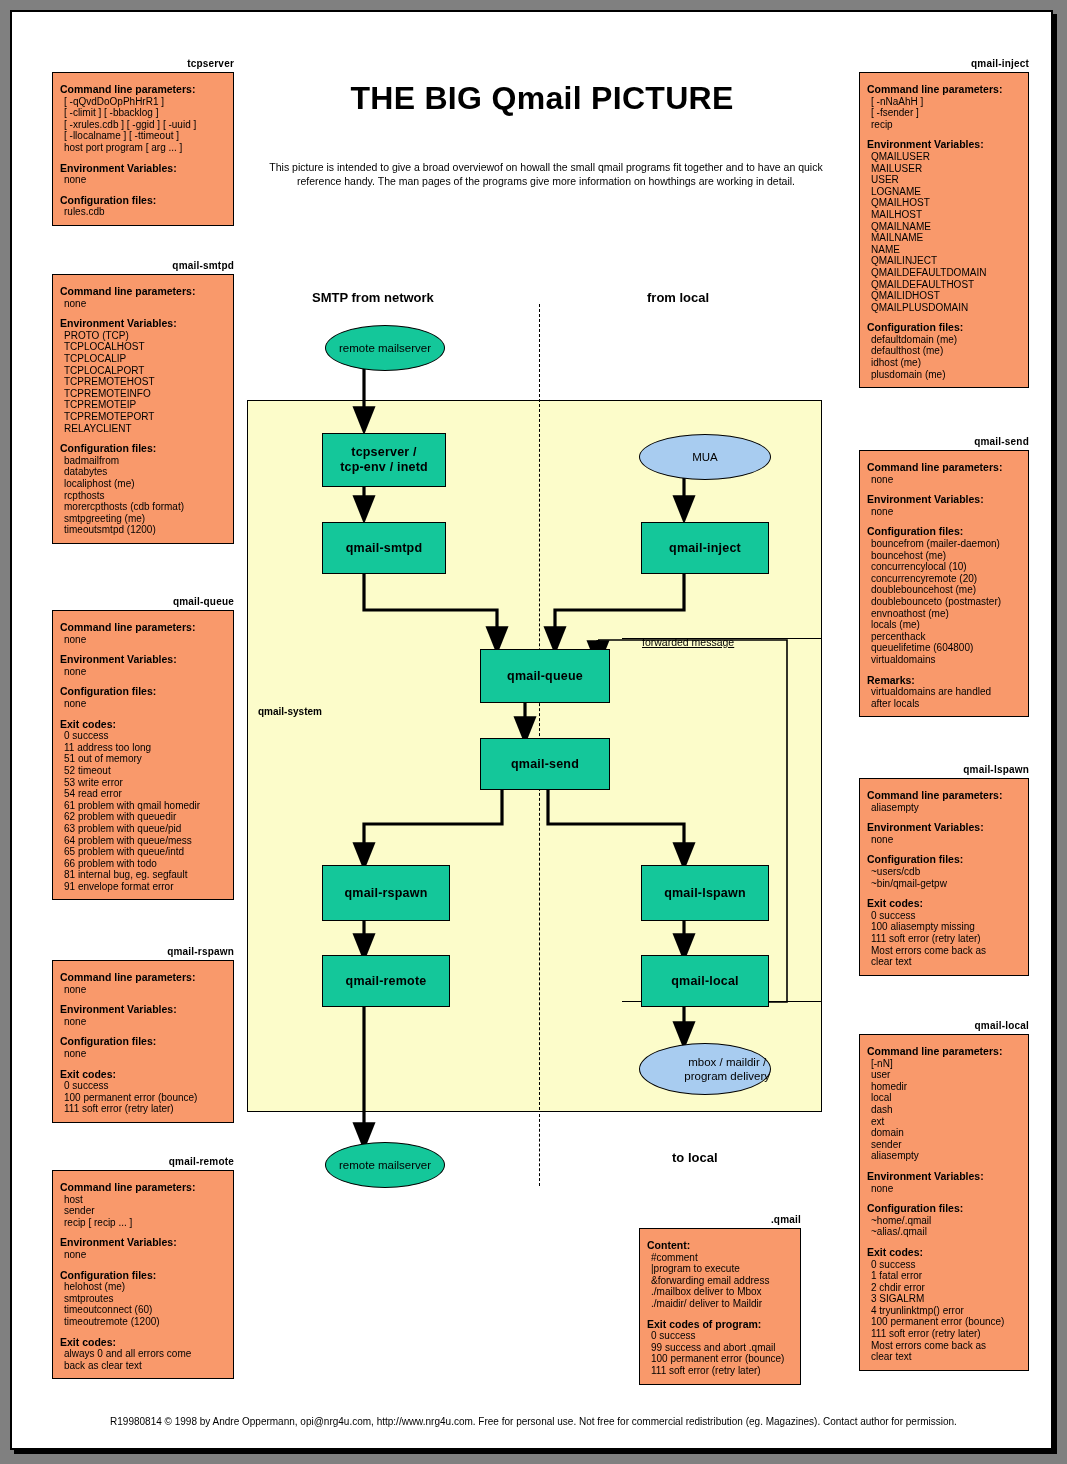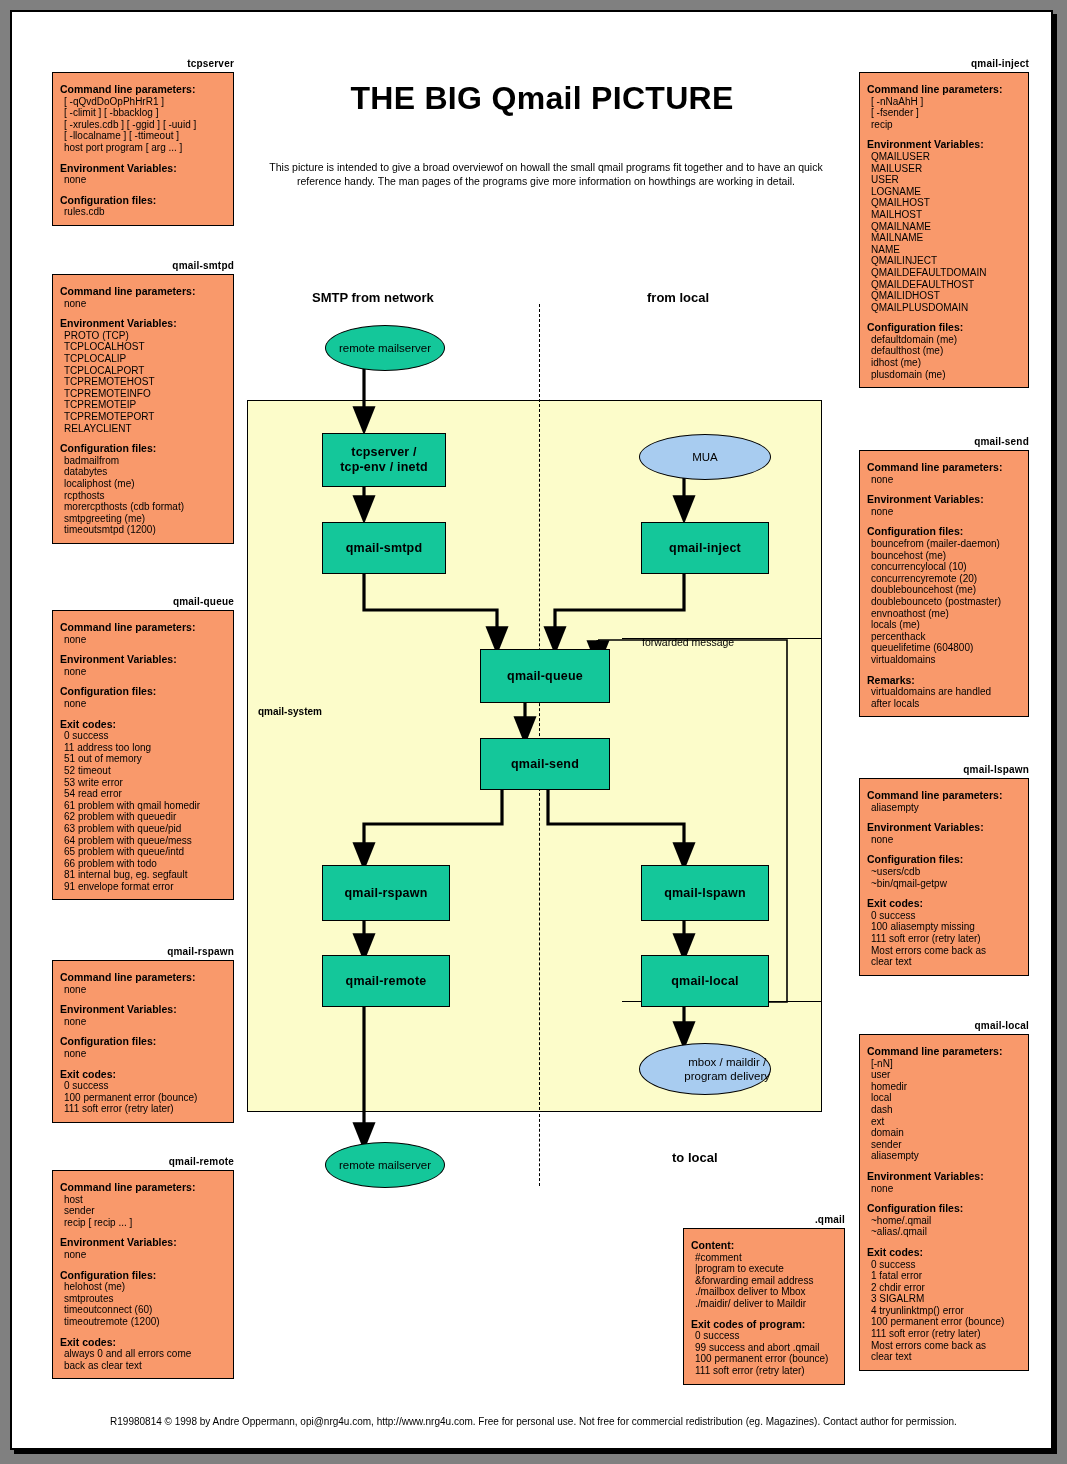--- a/index.html
+++ b/index.html
@@ -74,21 +74,21 @@
     display:flex;align-items:center;justify-content:center;
     text-align:center;font-size:11.5px;color:#000;line-height:14px;
   }
   .ell-green{background:#14C79A;}
   .ell-blue{background:#A8CCF0;}
   .sysbox{
     position:absolute;box-sizing:border-box;
     background:#FCFCCA;border:1.5px solid #000;
   }
   .sys-label{position:absolute;font-weight:bold;font-size:10px;color:#000;}
-  .fwd-label{position:absolute;font-size:10.5px;color:#000;white-space:nowrap;}
+  .fwd-label{position:absolute;font-size:10.5px;color:#000;white-space:nowrap;text-decoration:underline;}
   .fwdbox{position:absolute;box-sizing:border-box;border:1.2px solid #000;border-left:none;background:transparent;}
   .divider{position:absolute;border-left:1.5px dashed #000;}
 
   svg.overlay{position:absolute;left:0;top:0;width:1043px;height:1440px;pointer-events:none;}
 
   .footer{
     position:absolute;left:0;top:1404px;width:1043px;
     text-align:center;font-size:10px;color:#000;
   }
 </style>
@@ -303,21 +303,21 @@
       <div class="it">2 chdir error</div>
       <div class="it">3 SIGALRM</div>
       <div class="it">4 tryunlinktmp() error</div>
       <div class="it">100 permanent error (bounce)</div>
       <div class="it">111 soft error (retry later)</div>
       <div class="it">Most errors come back as</div>
       <div class="it">clear text</div>
     </div>
   </div>
 
-  <div class="card-wrap" style="left:640px;top:1202px;width:162px;padding-left:31px;">
+  <div class="card-wrap" style="left:596px;top:1202px;width:162px;padding-left:31px;">
     <div class="card-title">.qmail</div>
     <div class="card">
       <div class="sec">Content:</div>
       <div class="it">#comment</div>
       <div class="it">|program to execute</div>
       <div class="it">&amp;forwarding email address</div>
       <div class="it">./mailbox deliver to Mbox</div>
       <div class="it">./maidir/ deliver to Maildir</div>
       <div class="sec">Exit codes of program:</div>
       <div class="it">0 success</div>

